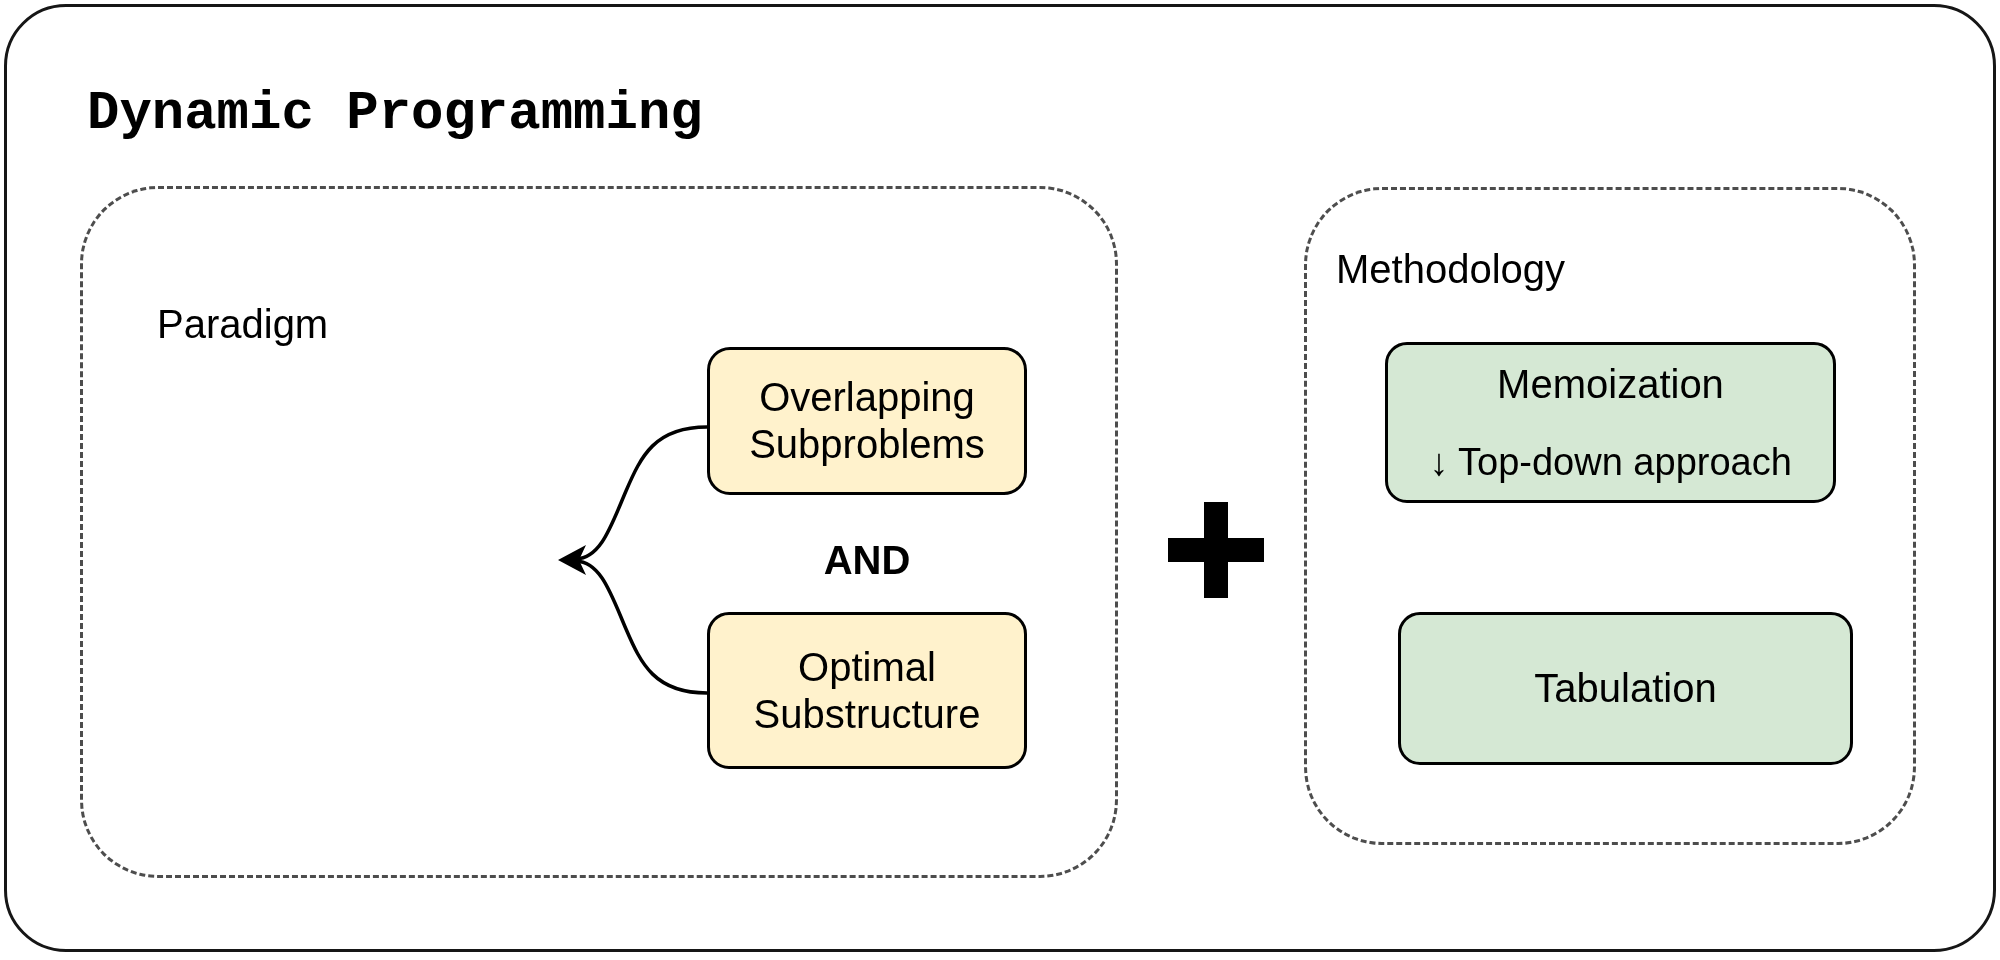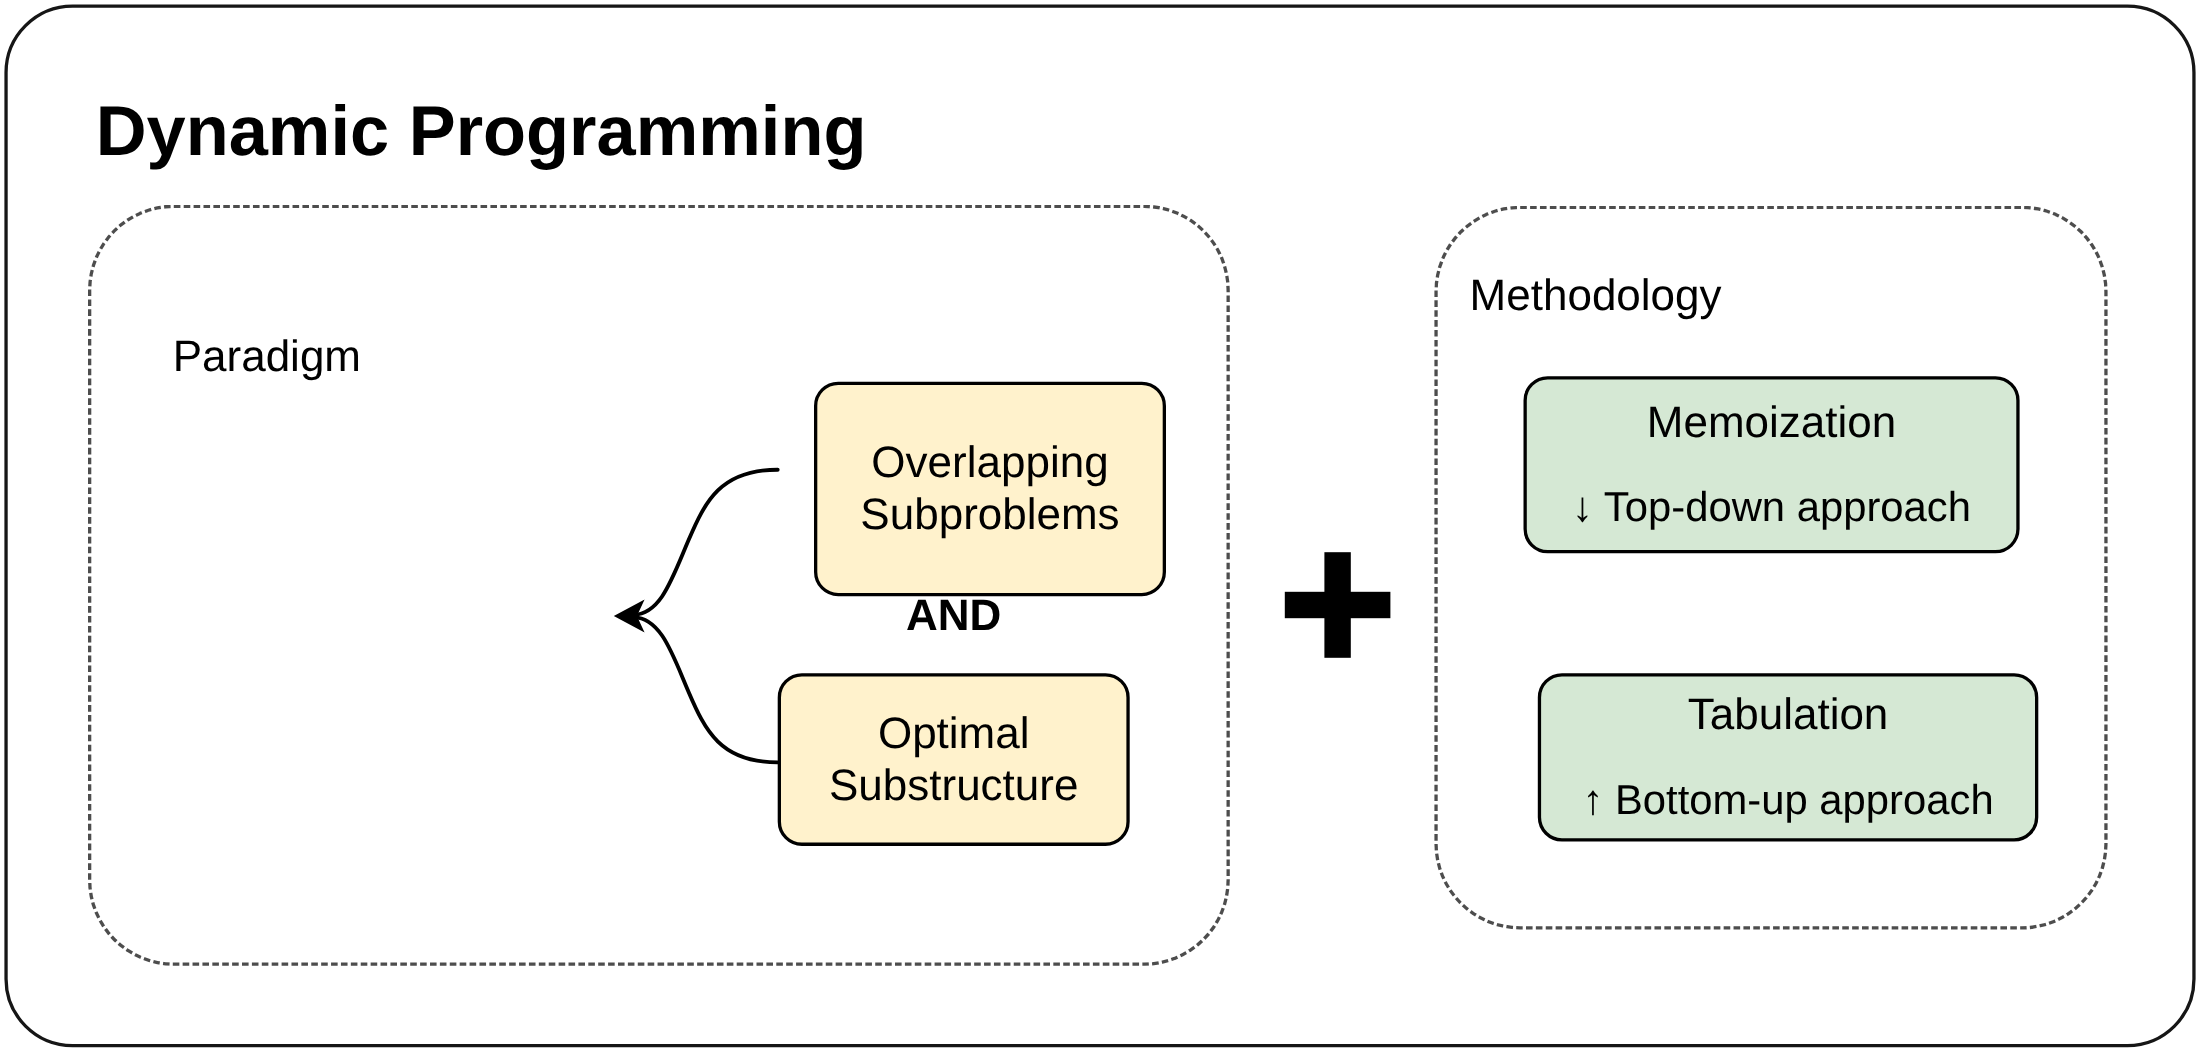--- a/index.html
+++ b/index.html
@@ -11,21 +11,21 @@
   #canvas { position:relative; width:2000px; height:960px; overflow:hidden; background:#fff; }
 
   .frame {
     position:absolute; left:4px; top:4px; width:1992px; height:948px;
     box-sizing:border-box; border:3px solid #161616; border-radius:62px;
     background:#fff;
   }
 
   .title {
     position:absolute; left:87px; top:86px;
-    font-size:64px; font-weight:bold; line-height:1.05; white-space:nowrap;
+    font-size:54px; font-weight:bold; line-height:1.05; white-space:nowrap;font-family:Liberation Mono, monospace;
   }
 
   .group {
     position:absolute; box-sizing:border-box;
     border:3px dashed var(--dashed-border,#4d4d4d); border-radius:78px;
   }
   .group-paradigm    { left:80px;   top:186px; width:1038px; height:692px; }
   .group-methodology { left:1304px; top:187px; width:612px;  height:658px; }
 
   .group-label {
@@ -45,21 +45,21 @@
     position:absolute; box-sizing:border-box;
     border:3px solid #000; border-radius:22px;
     display:flex; align-items:center; justify-content:center;
     flex-direction:column; text-align:center;
     font-size:40px; line-height:47px;
   }
   .node-yellow { background:var(--yellow-fill,#FFF2CC); }
   .node-green  { background:var(--green-fill,#D5E8D4); gap:32px; }
   .node-green .node-sub { font-size:38px; line-height:45px; }
 
-  .node-overlapping { left:740px;  top:347px; width:320px; height:195px; }
+  .node-overlapping { left:707px;  top:347px; width:320px; height:148px;border-radius:23px; }
   .node-optimal     { left:707px;  top:612px; width:320px; height:157px; }
   .node-memoization { left:1385px; top:342px; width:451px; height:161px; }
   .node-tabulation  { left:1398px; top:612px; width:455px; height:153px; }
 
   .joiner {
     position:absolute; font-weight:bold; font-size:40px; line-height:1;
     text-align:center; white-space:nowrap;
   }
   .joiner-and { left:707px;  top:540px; width:320px; }
   .joiner-or  { left:1385px; top:530px; width:455px; }
@@ -117,16 +117,15 @@
   <div class="group-label label-methodology">Methodology</div>
 
   <div class="node node-green node-memoization">
     <div>Memoization</div>
     <div class="node-sub">↓ Top-down approach</div>
   </div>
 
 
   <div class="node node-green node-tabulation">
     <div>Tabulation</div>
-    <div class="node-sub">↑ Bottom-up approach</div>
   </div>
 
 </div>
 
 </body></html>

